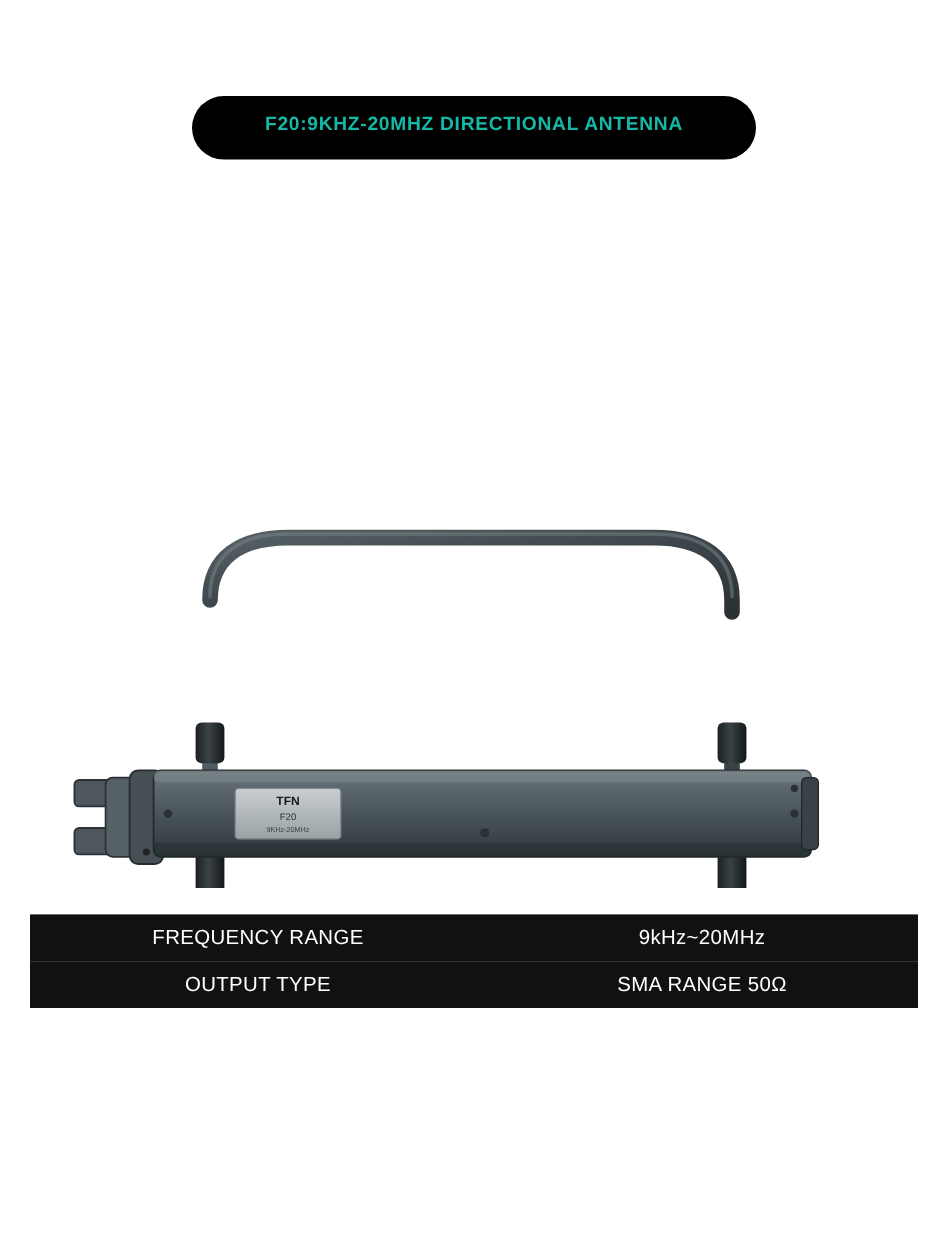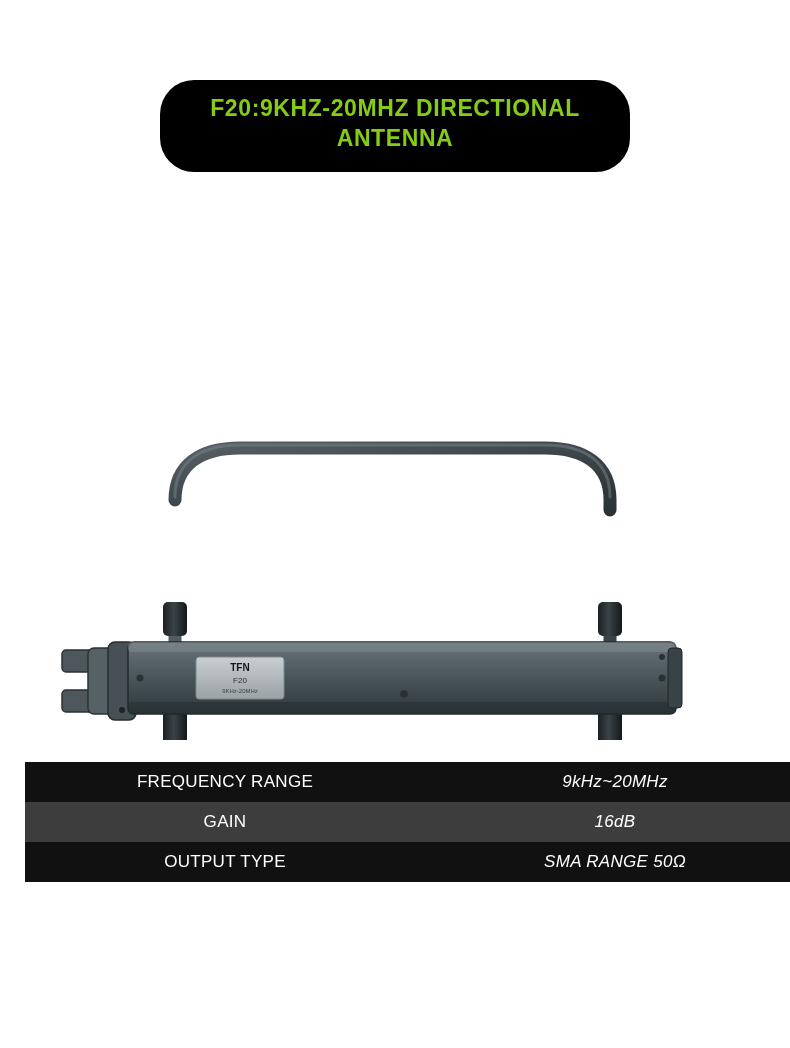--- a/index.html
+++ b/index.html
@@ -19,26 +19,26 @@
   .title-wrap {
     position: absolute;
     top: 80px;
     left: 0;
     width: 790px;
     display: flex;
     justify-content: center;
   }
   .title-pill {
     background: #000000;
-    color: #84cc16;
+    color: #14b8a6;
     border-radius: 34px;
     width: 470px;
     padding: 14px 20px 18px 20px;
     text-align: center;
-    font-size: 23px;
+    font-size: 16px;
     font-weight: bold;
     letter-spacing: 0.6px;
     line-height: 1.3;
     box-sizing: border-box;
   }
 
   
   .product-area {
     position: absolute;
     top: 210px;
@@ -58,29 +58,28 @@
     table-layout: fixed;
   }
   .spec-table tr {
     height: 39px;
   }
   .spec-table td {
     color: #ffffff;
     font-size: 17px;
     text-align: center;
     vertical-align: middle;
-    padding: 10px;
+    padding: 0;
     letter-spacing: 0.3px;
   }
   .spec-table td.label {
     width: 380px;
   }
   .spec-table td.value {
     width: 360px;
-    font-style: italic;
   }
   .row-dark td { background: #111111; }
   .row-light td { background: #3d3d3d; }
 </style>
 </head>
 <body>
 
 <div class="title-wrap">
   <div class="title-pill">F20:9KHZ-20MHZ DIRECTIONAL ANTENNA</div>
 </div>
@@ -153,22 +152,18 @@
     <rect x="668" y="438" width="14" height="60" rx="4" fill="#394246" stroke="#20272a" stroke-width="1"></rect>
   </svg>
 </div>
 
 <table class="spec-table">
   <tbody>
     <tr class="row-dark">
       <td class="label">FREQUENCY RANGE</td>
       <td class="value">9kHz~20MHz</td>
     </tr>
-    <tr class="row-light">
-      <td class="label">GAIN</td>
-      <td class="value">16dB</td>
-    </tr>
     <tr class="row-dark">
       <td class="label">OUTPUT TYPE</td>
       <td class="value">SMA RANGE 50Ω</td>
     </tr>
   </tbody>
 </table>
 
 </body></html>

